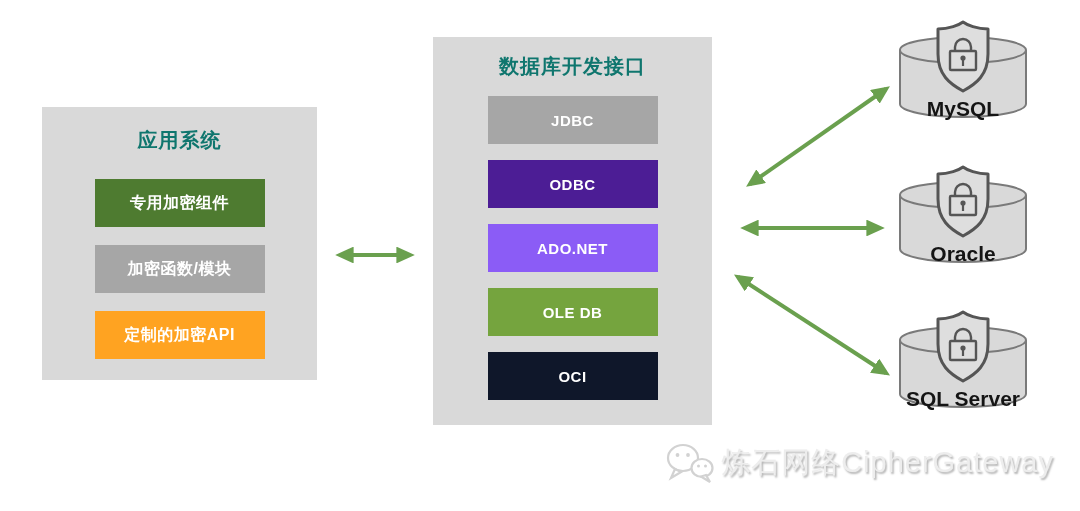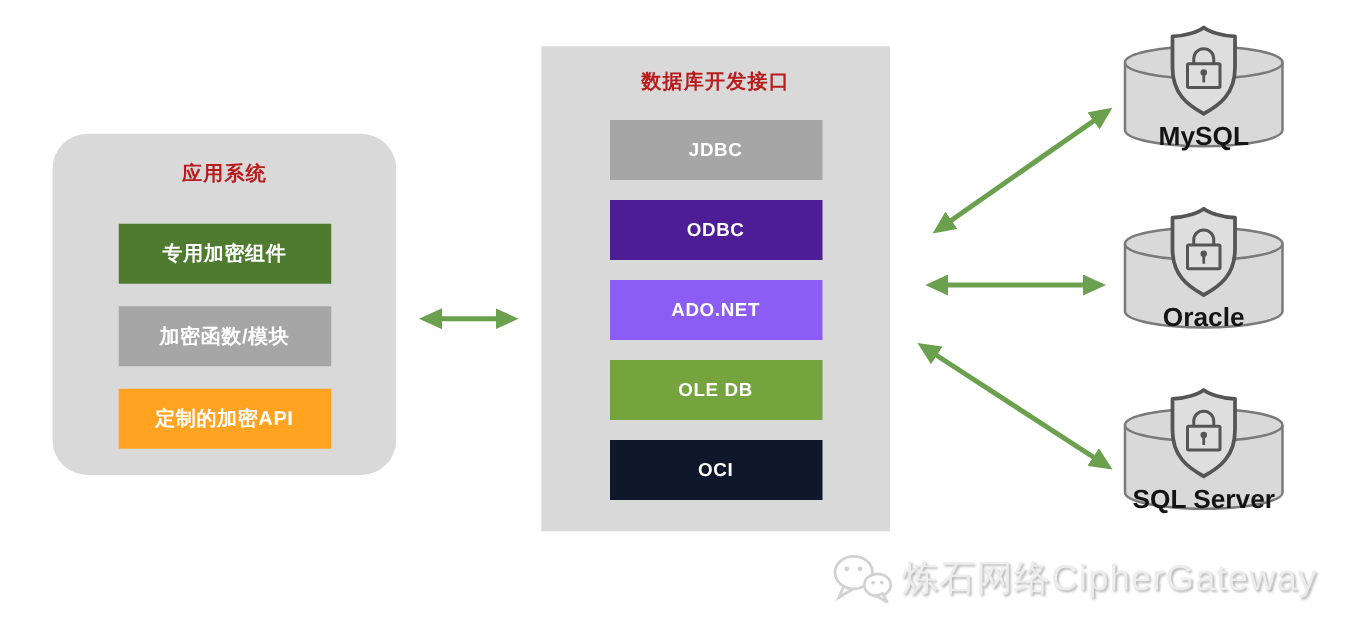--- a/index.html
+++ b/index.html
@@ -7,21 +7,21 @@
     position:relative;width:1080px;height:511px;background:#ffffff;overflow:hidden;
     font-family:"Liberation Sans","DejaVu Sans",sans-serif;
   }
   .panel{
     position:absolute;background:#d9d9d9;
     display:flex;flex-direction:column;align-items:center;box-sizing:border-box;
   }
   .panel-app{left:42px;top:107px;width:275px;height:273px;padding-top:20px;}
   .panel-dbi{left:433px;top:37px;width:279px;height:388px;padding-top:16px;}
   .panel-title{
-    font-size:16px;font-weight:bold;color:#b91c1c;letter-spacing:1px;line-height:26px;
+    font-size:20px;font-weight:bold;color:#0f766e;letter-spacing:1px;line-height:26px;
   }
   .panel-app .panel-title{margin-bottom:26px;}
   .panel-dbi .panel-title{margin-bottom:17px;}
   .item{
     width:170px;height:48px;display:flex;align-items:center;justify-content:center;
     color:#ffffff;font-weight:bold;font-size:16px;letter-spacing:0.5px;flex:none;
   }
   .panel-app .item{margin-bottom:18px;}
   .panel-dbi .item{margin-bottom:16px;font-size:15px;}
   .arrows-svg{position:absolute;left:0;top:0;pointer-events:none;color:var(--arrow-color,#6aa04e);}
@@ -50,21 +50,21 @@
   }
   .wm-logo{flex:none;}
   .wm-logo .bubble{fill:#ffffff;stroke:#d2d2d2;stroke-width:2.2;}
   .wm-logo .eye{fill:#d2d2d2;stroke:none;}
 </style>
 </head>
 <body>
 
 <div class="stage">
 
-  <div class="panel panel-app" style="background: rgb(217, 217, 217); border-radius: 28px;">
+  <div class="panel panel-app" style="background: rgb(217, 217, 217);">
     <div class="panel-title">应用系统</div>
     <div class="item" style="background: rgb(78, 123, 48);">专用加密组件</div>
     <div class="item" style="background: rgb(166, 166, 166);">加密函数/模块</div>
     <div class="item" style="background: rgb(255, 163, 33);">定制的加密API</div>
   </div>
 
   <div class="panel panel-dbi" style="background: rgb(217, 217, 217);">
     <div class="panel-title">数据库开发接口</div>
     <div class="item" style="background: rgb(166, 166, 166);">JDBC</div>
     <div class="item" style="background: #4c1d95;">ODBC</div>

